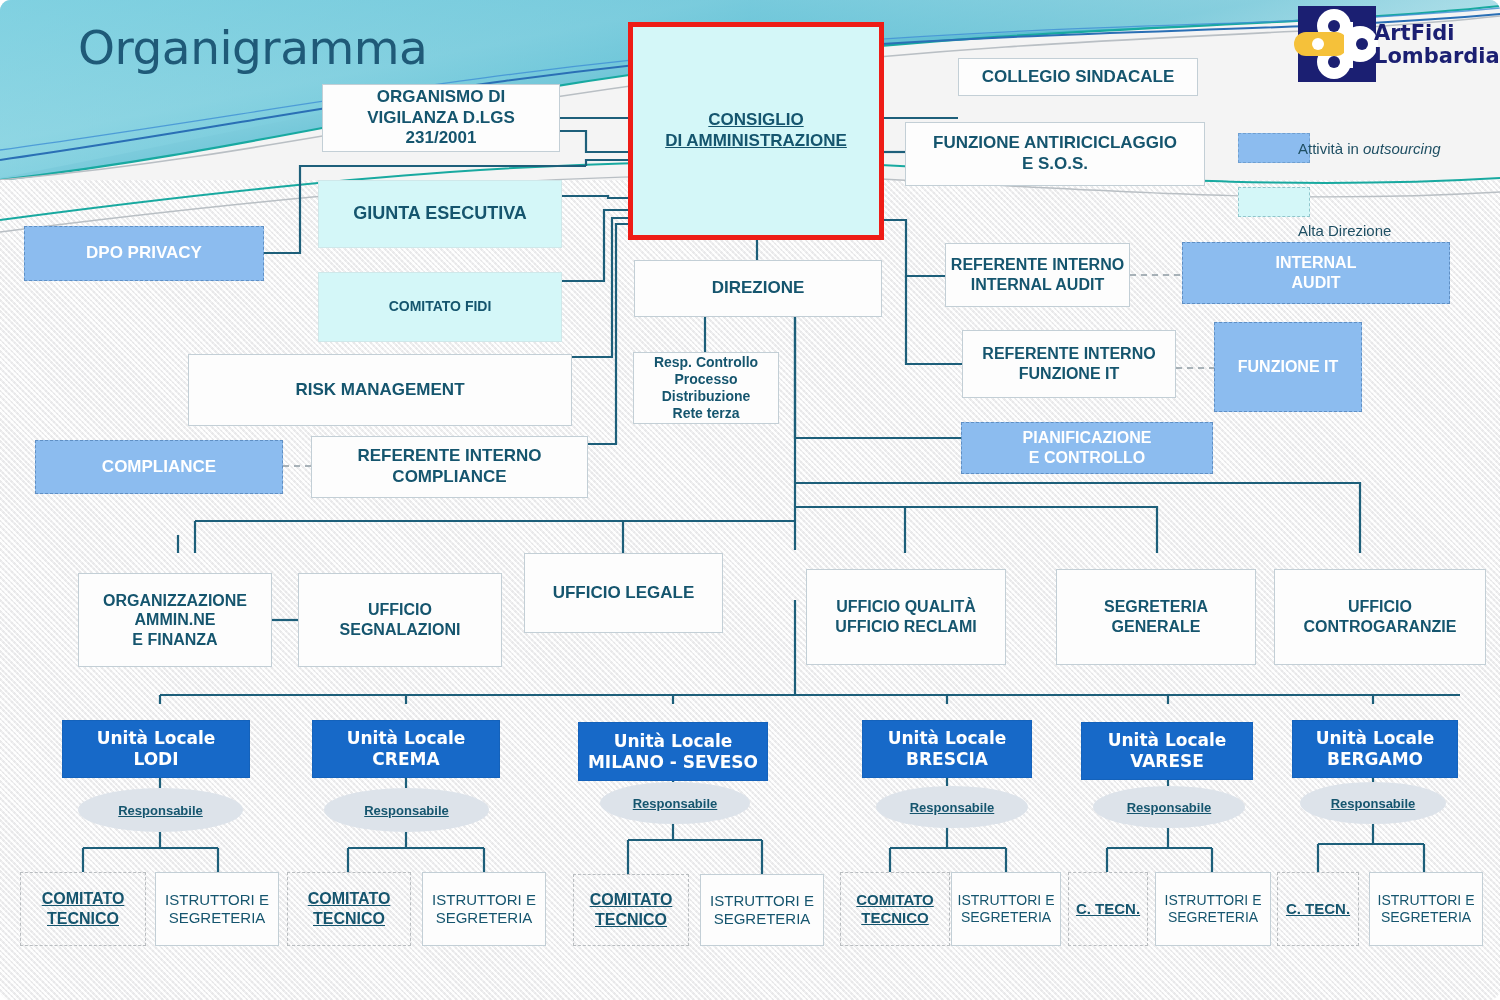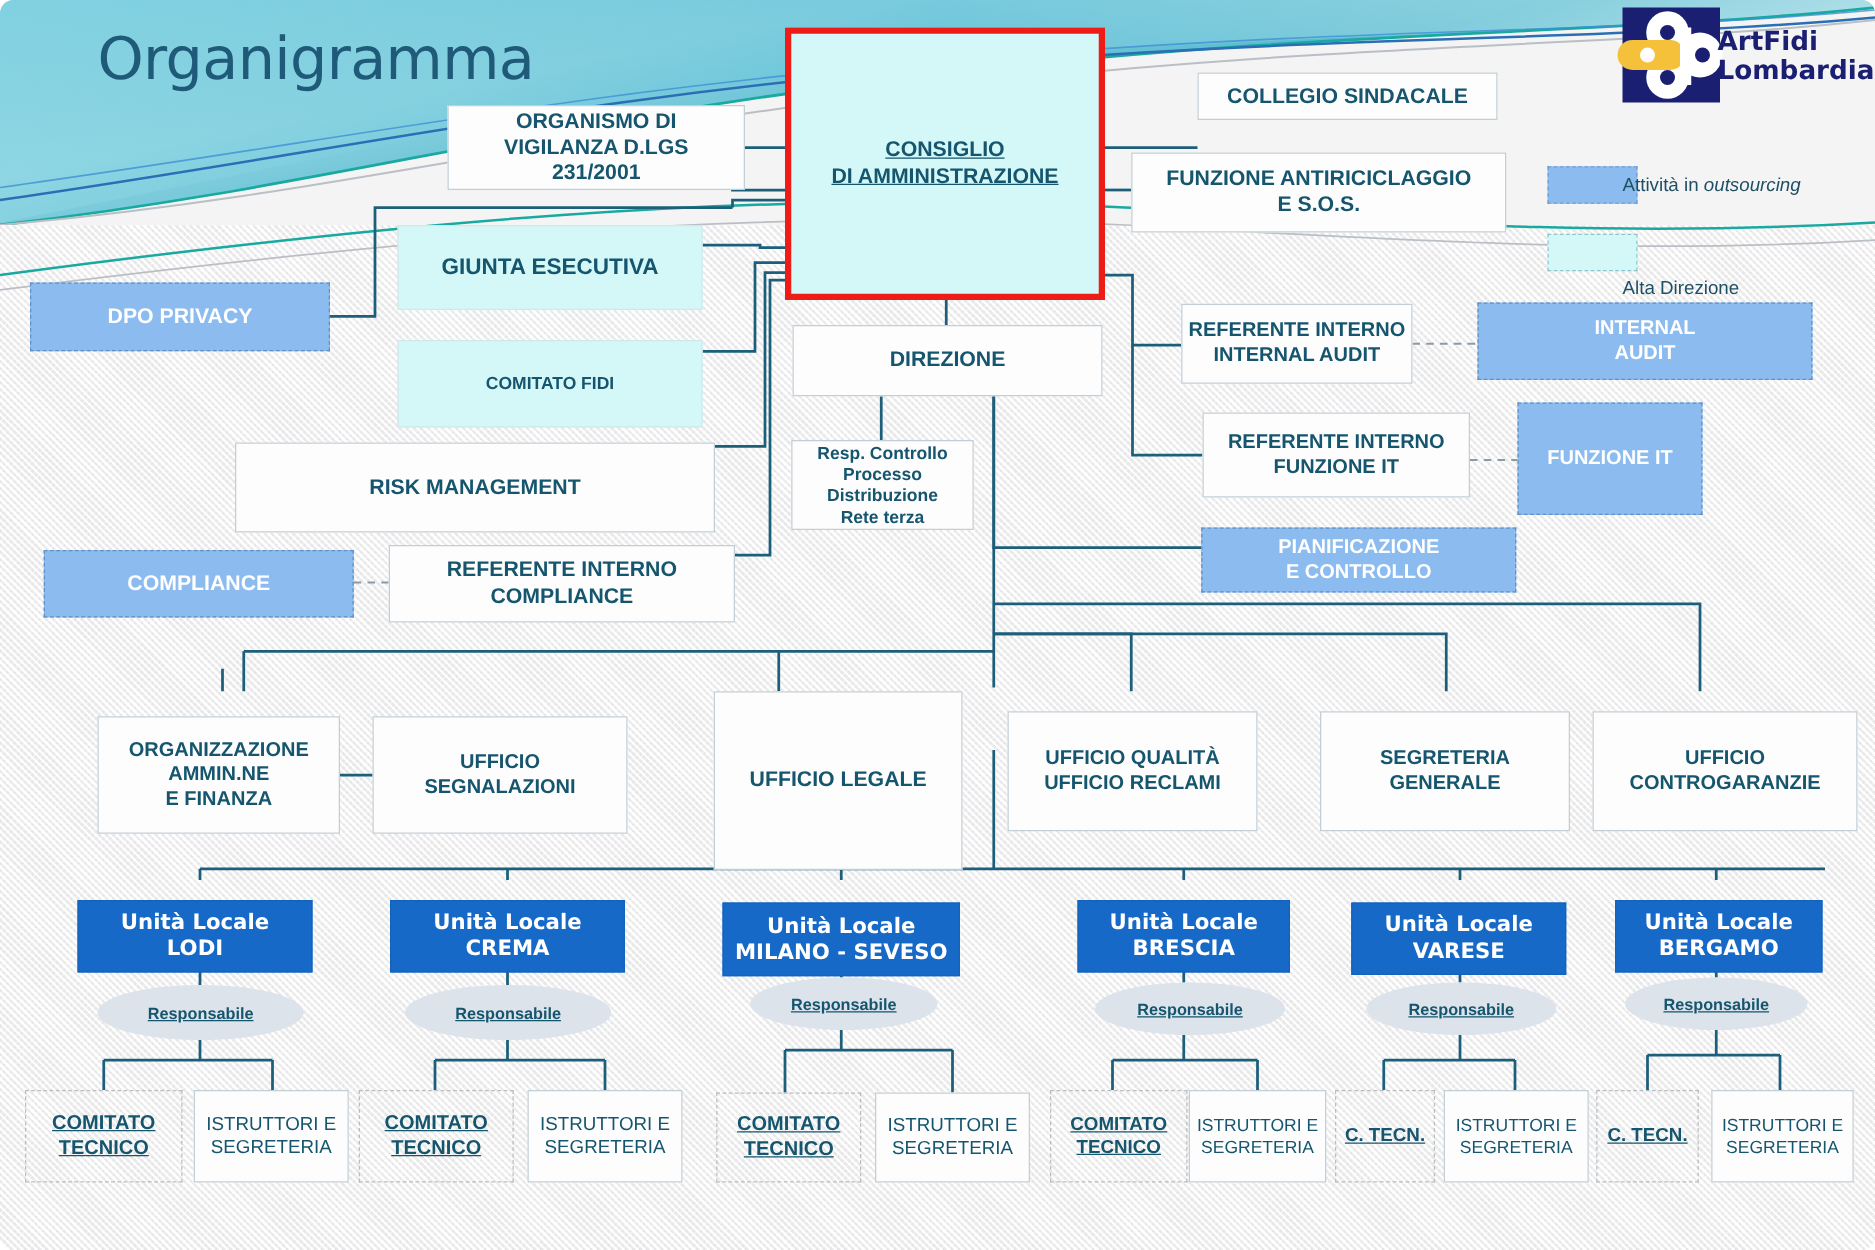--- a/index.html
+++ b/index.html
@@ -256,21 +256,21 @@
       <path d="M1373,820 V844 M1318,844 H1424 M1318,844 V872 M1424,844 V872"></path>
     </g>
 
     <g fill="none" stroke="#8d9aa3" stroke-width="1.6" stroke-dasharray="6 5">
       <path d="M1130,275 H1182"></path>
       <path d="M1176,368 H1214"></path>
       <path d="M283,466 H311"></path>
     </g>
   </svg>
 
-  <div class="node white" style="left:322px; top:84px; width:238px; height:68px; font-size:17px;margin-left:36px;">
+  <div class="node white" style="left:322px; top:84px; width:238px; height:68px; font-size:17px;">
     <span>ORGANISMO DI<br>VIGILANZA D.LGS<br>231/2001</span>
   </div>
 
   <div class="node cda ul" style="left:628px; top:22px; width:256px; height:218px; font-size:17px;">
     <span>CONSIGLIO<br>DI AMMINISTRAZIONE</span>
   </div>
 
   <div class="node white" style="left:958px; top:58px; width:240px; height:38px; font-size:17px;">
     <span>COLLEGIO SINDACALE</span>
   </div>
@@ -332,21 +332,21 @@
   </div>
 
   <div class="node white" style="left:78px; top:573px; width:194px; height:94px; font-size:16px;">
     <span>ORGANIZZAZIONE<br>AMMIN.NE<br>E FINANZA</span>
   </div>
 
   <div class="node white" style="left:298px; top:573px; width:204px; height:94px; font-size:16px;">
     <span>UFFICIO<br>SEGNALAZIONI</span>
   </div>
 
-  <div class="node white" style="left:524px; top:553px; width:199px; height:143px; font-size:17px;margin-left:47px;">
+  <div class="node white" style="left:524px; top:553px; width:199px; height:80px; font-size:17px;">
     <span>UFFICIO LEGALE</span>
   </div>
 
   <div class="node white" style="left:806px; top:569px; width:200px; height:96px; font-size:16px;">
     <span>UFFICIO QUALITÀ<br>UFFICIO RECLAMI</span>
   </div>
 
   <div class="node white" style="left:1056px; top:569px; width:200px; height:96px; font-size:16px;">
     <span>SEGRETERIA GENERALE</span>
   </div>

